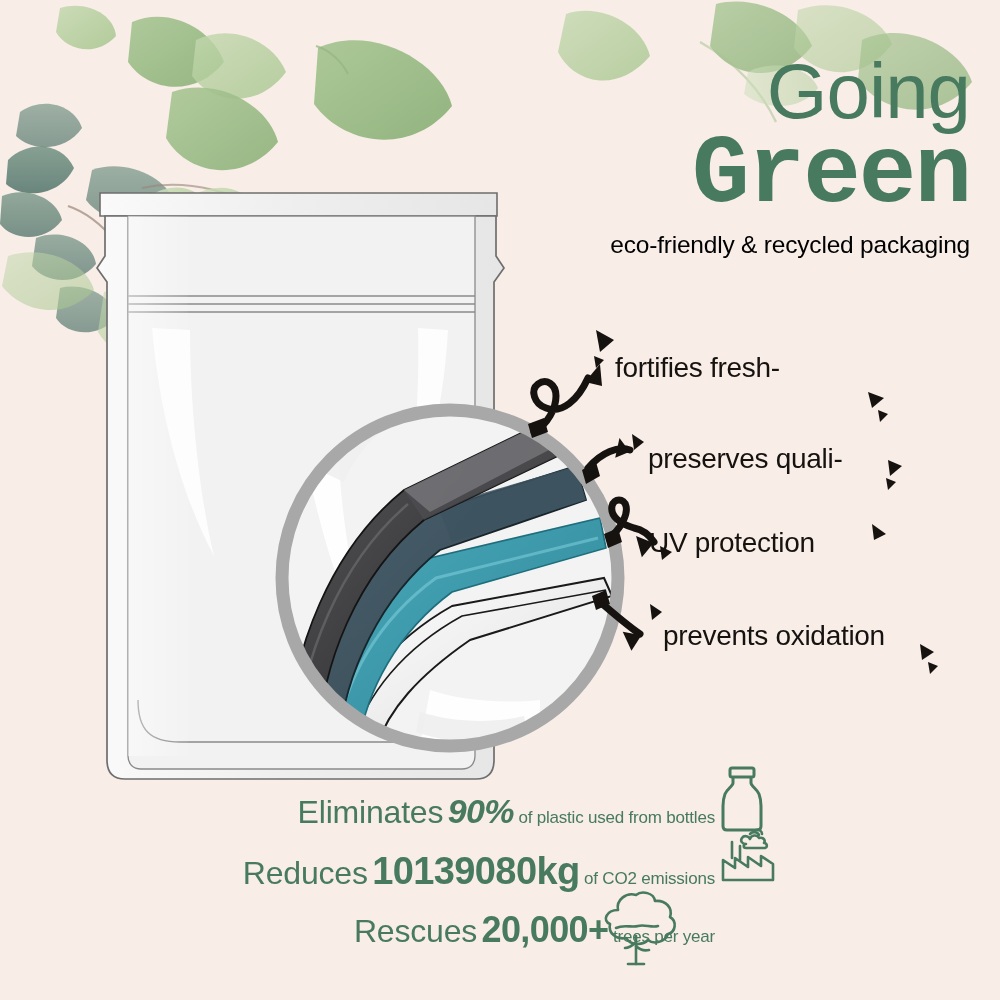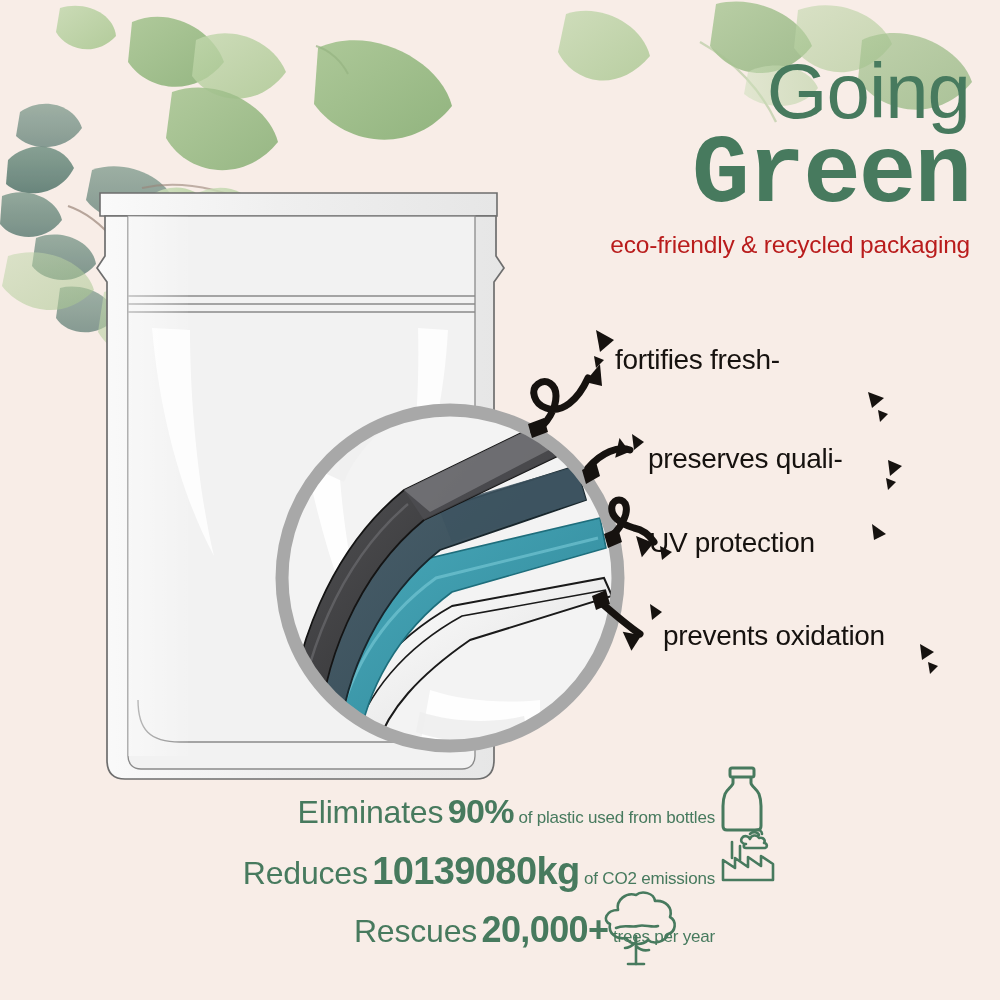--- a/index.html
+++ b/index.html
@@ -17,50 +17,50 @@
   .heading { position:absolute; left:560px; top:56px; width:410px; text-align:right; }
   .h-going {
     font-size:78px; line-height:0.92; letter-spacing:-1px;
     font-weight:400; color:#477A5E;
   }
   .h-green {
     font-size:96px; line-height:0.95; letter-spacing:-2px;
     font-weight:700; color:#477A5E; margin-top:2px;font-family:Liberation Mono, monospace;
   }
   .h-sub {
-    font-size:24.5px; color:#b91c1c; font-weight:400;
+    font-size:24.5px; color:#000000; font-weight:400;
     margin-top:10px; letter-spacing:-0.2px;
   }
 
   
   .feature-label {
     position:absolute;
     font-size:28px;
     color:#16120F;
     white-space:nowrap;
     letter-spacing:-0.3px;
   }
-  #lbl0 { left:615px; top:344px; }
+  #lbl0 { left:615px; top:352px; }
   #lbl1 { left:648px; top:443px; }
   #lbl2 { left:649px; top:527px; }
   #lbl3 { left:663px; top:620px; }
 
   
   .stats { position:absolute; left:0; top:792px; width:760px; }
   .stat-row {
     position:absolute; right:45px;
     white-space:nowrap; text-align:right;
     color:#477A5E;
   }
   #row0 { top:0px; }
   #row1 { top:58px;text-align:right; }
   #row2 { top:117px; }
   .stat-strong { font-size:32px; font-weight:400; letter-spacing:-0.2px; }
   .stat-num { font-weight:700; letter-spacing:-0.6px; }
-  #row0 .stat-num { font-size:34px; }
+  #row0 .stat-num { font-size:34px;font-style:italic; }
   #row1 .stat-num { font-size:38px; }
   #row2 .stat-num { font-size:36px; }
   .stat-rest { font-size:17px; font-weight:400; letter-spacing:-0.2px; }
 
   .stat-icon { position:absolute; }
   #ico0 { left:718px; top:766px; }
   #ico1 { left:720px; top:828px; }
   #ico2 { left:592px; top:890px; }
 
   svg { display:block; overflow:visible; }

